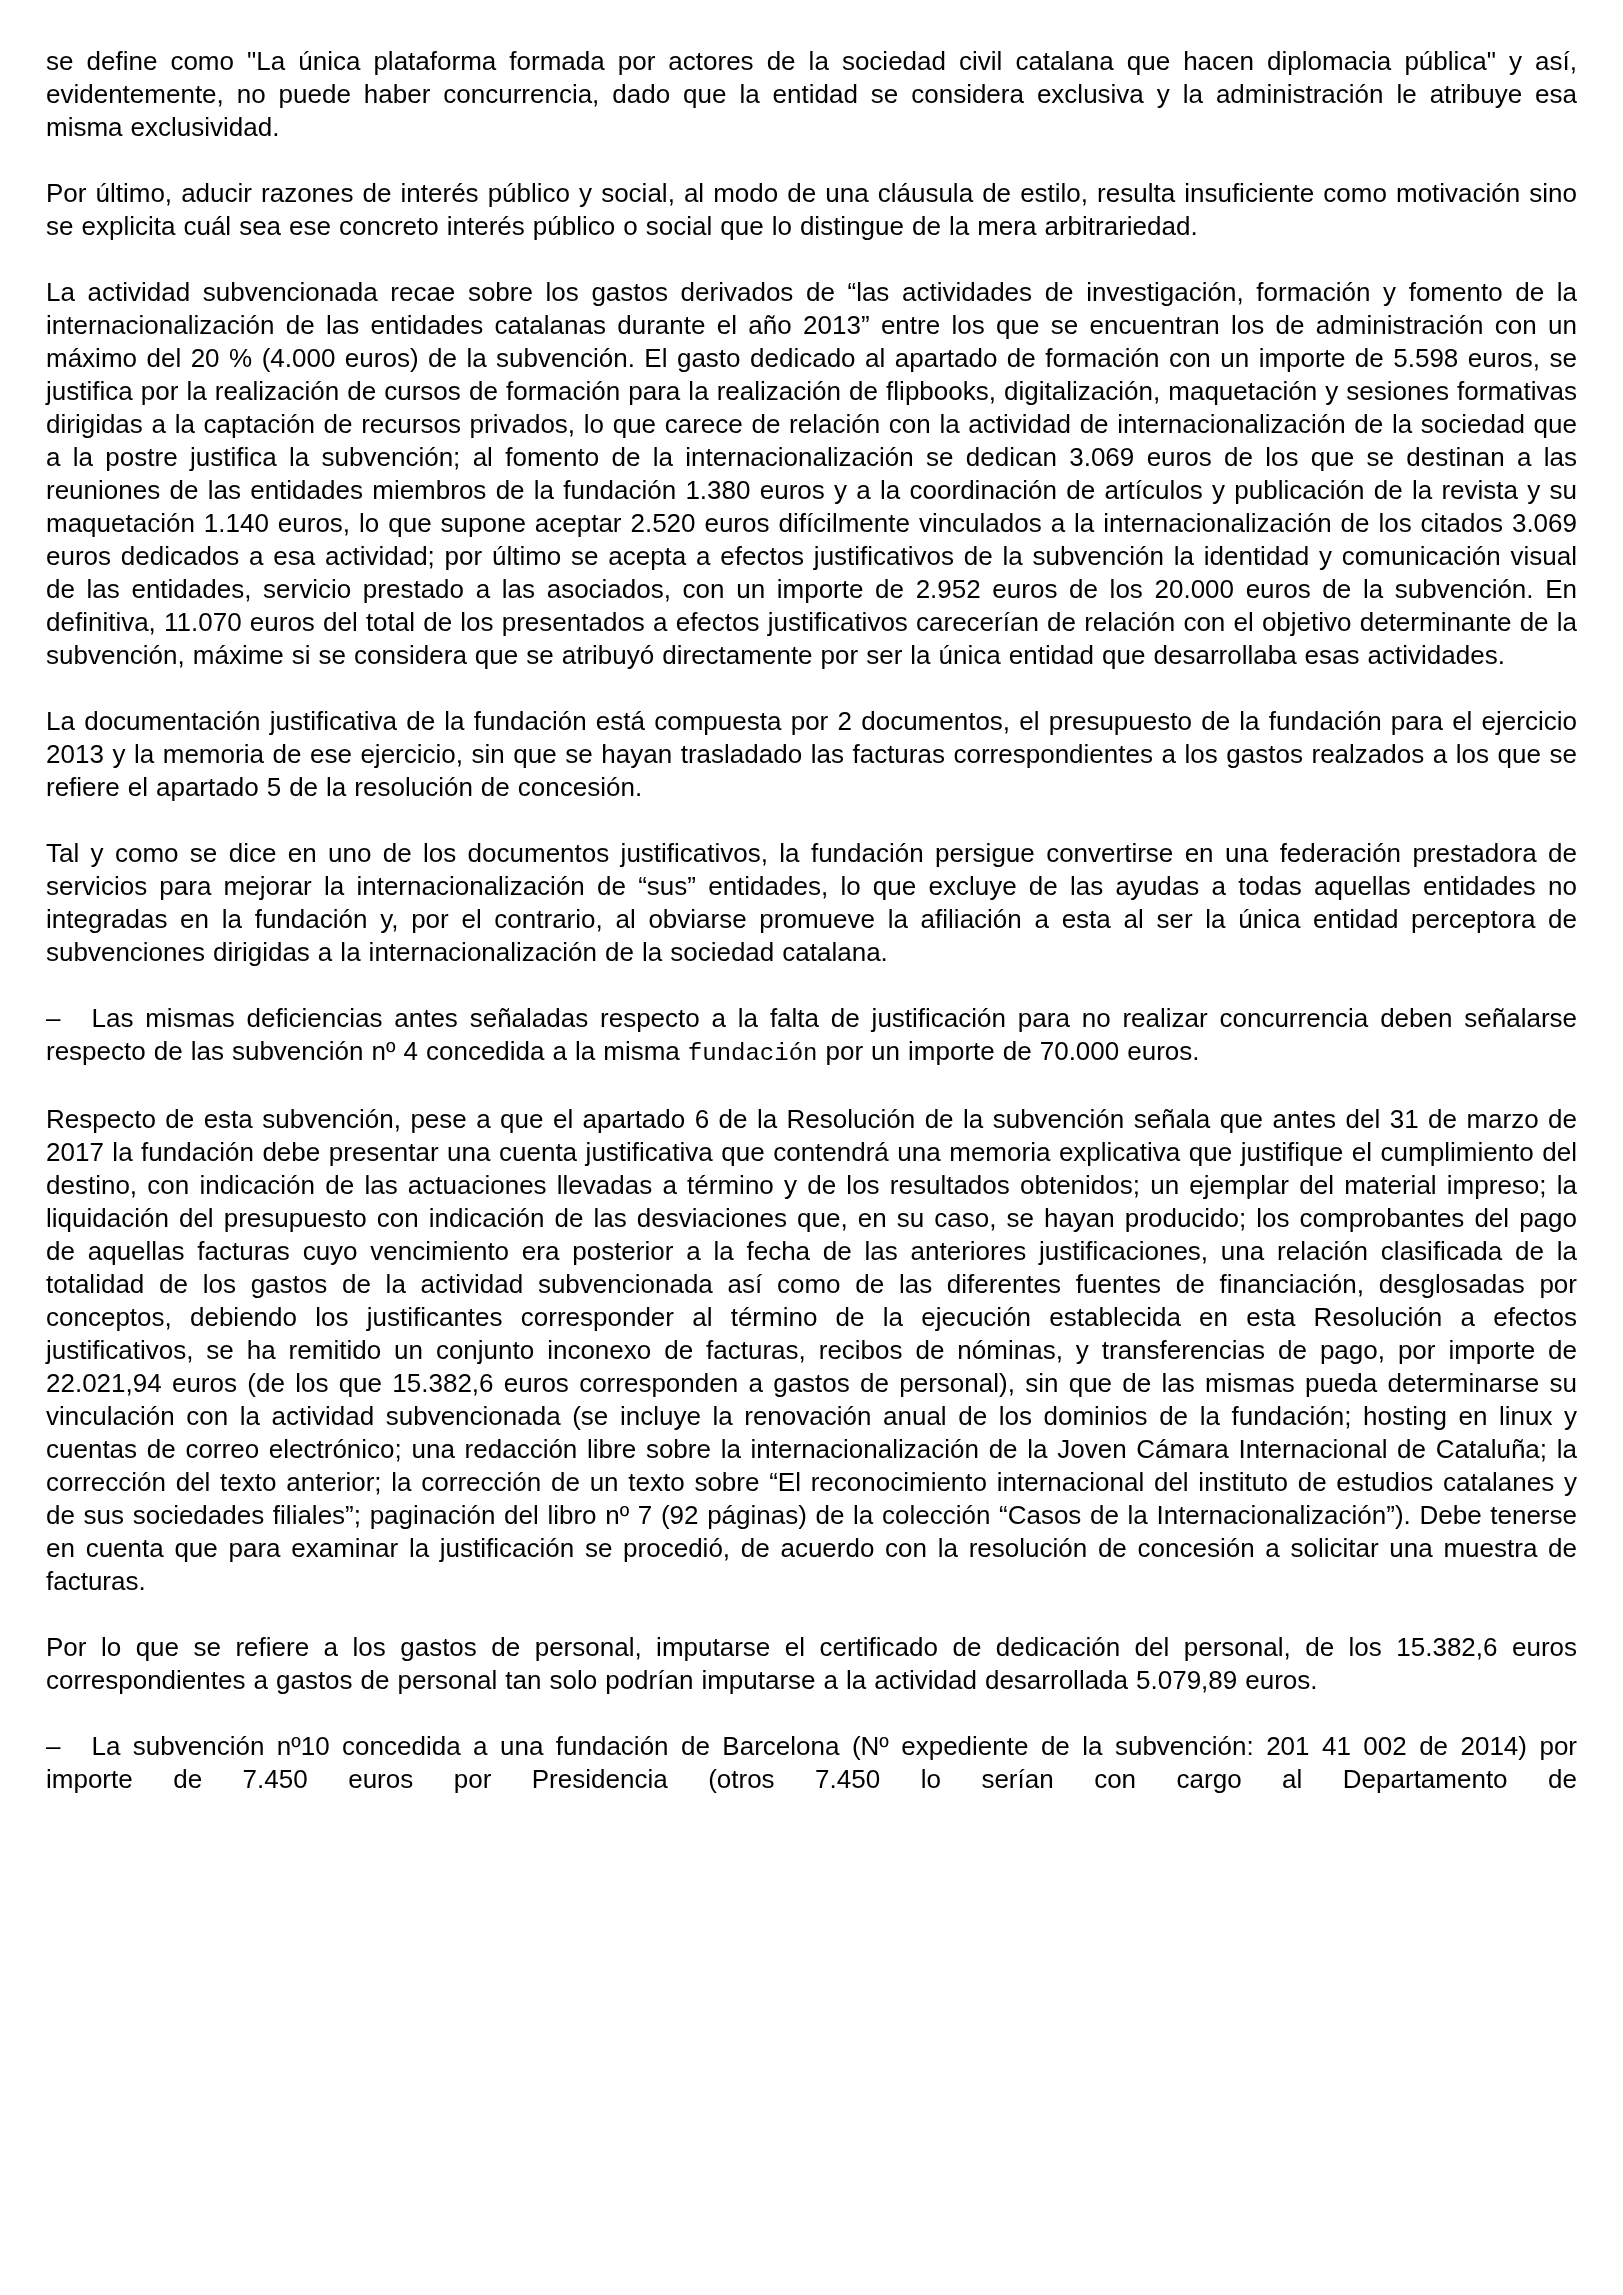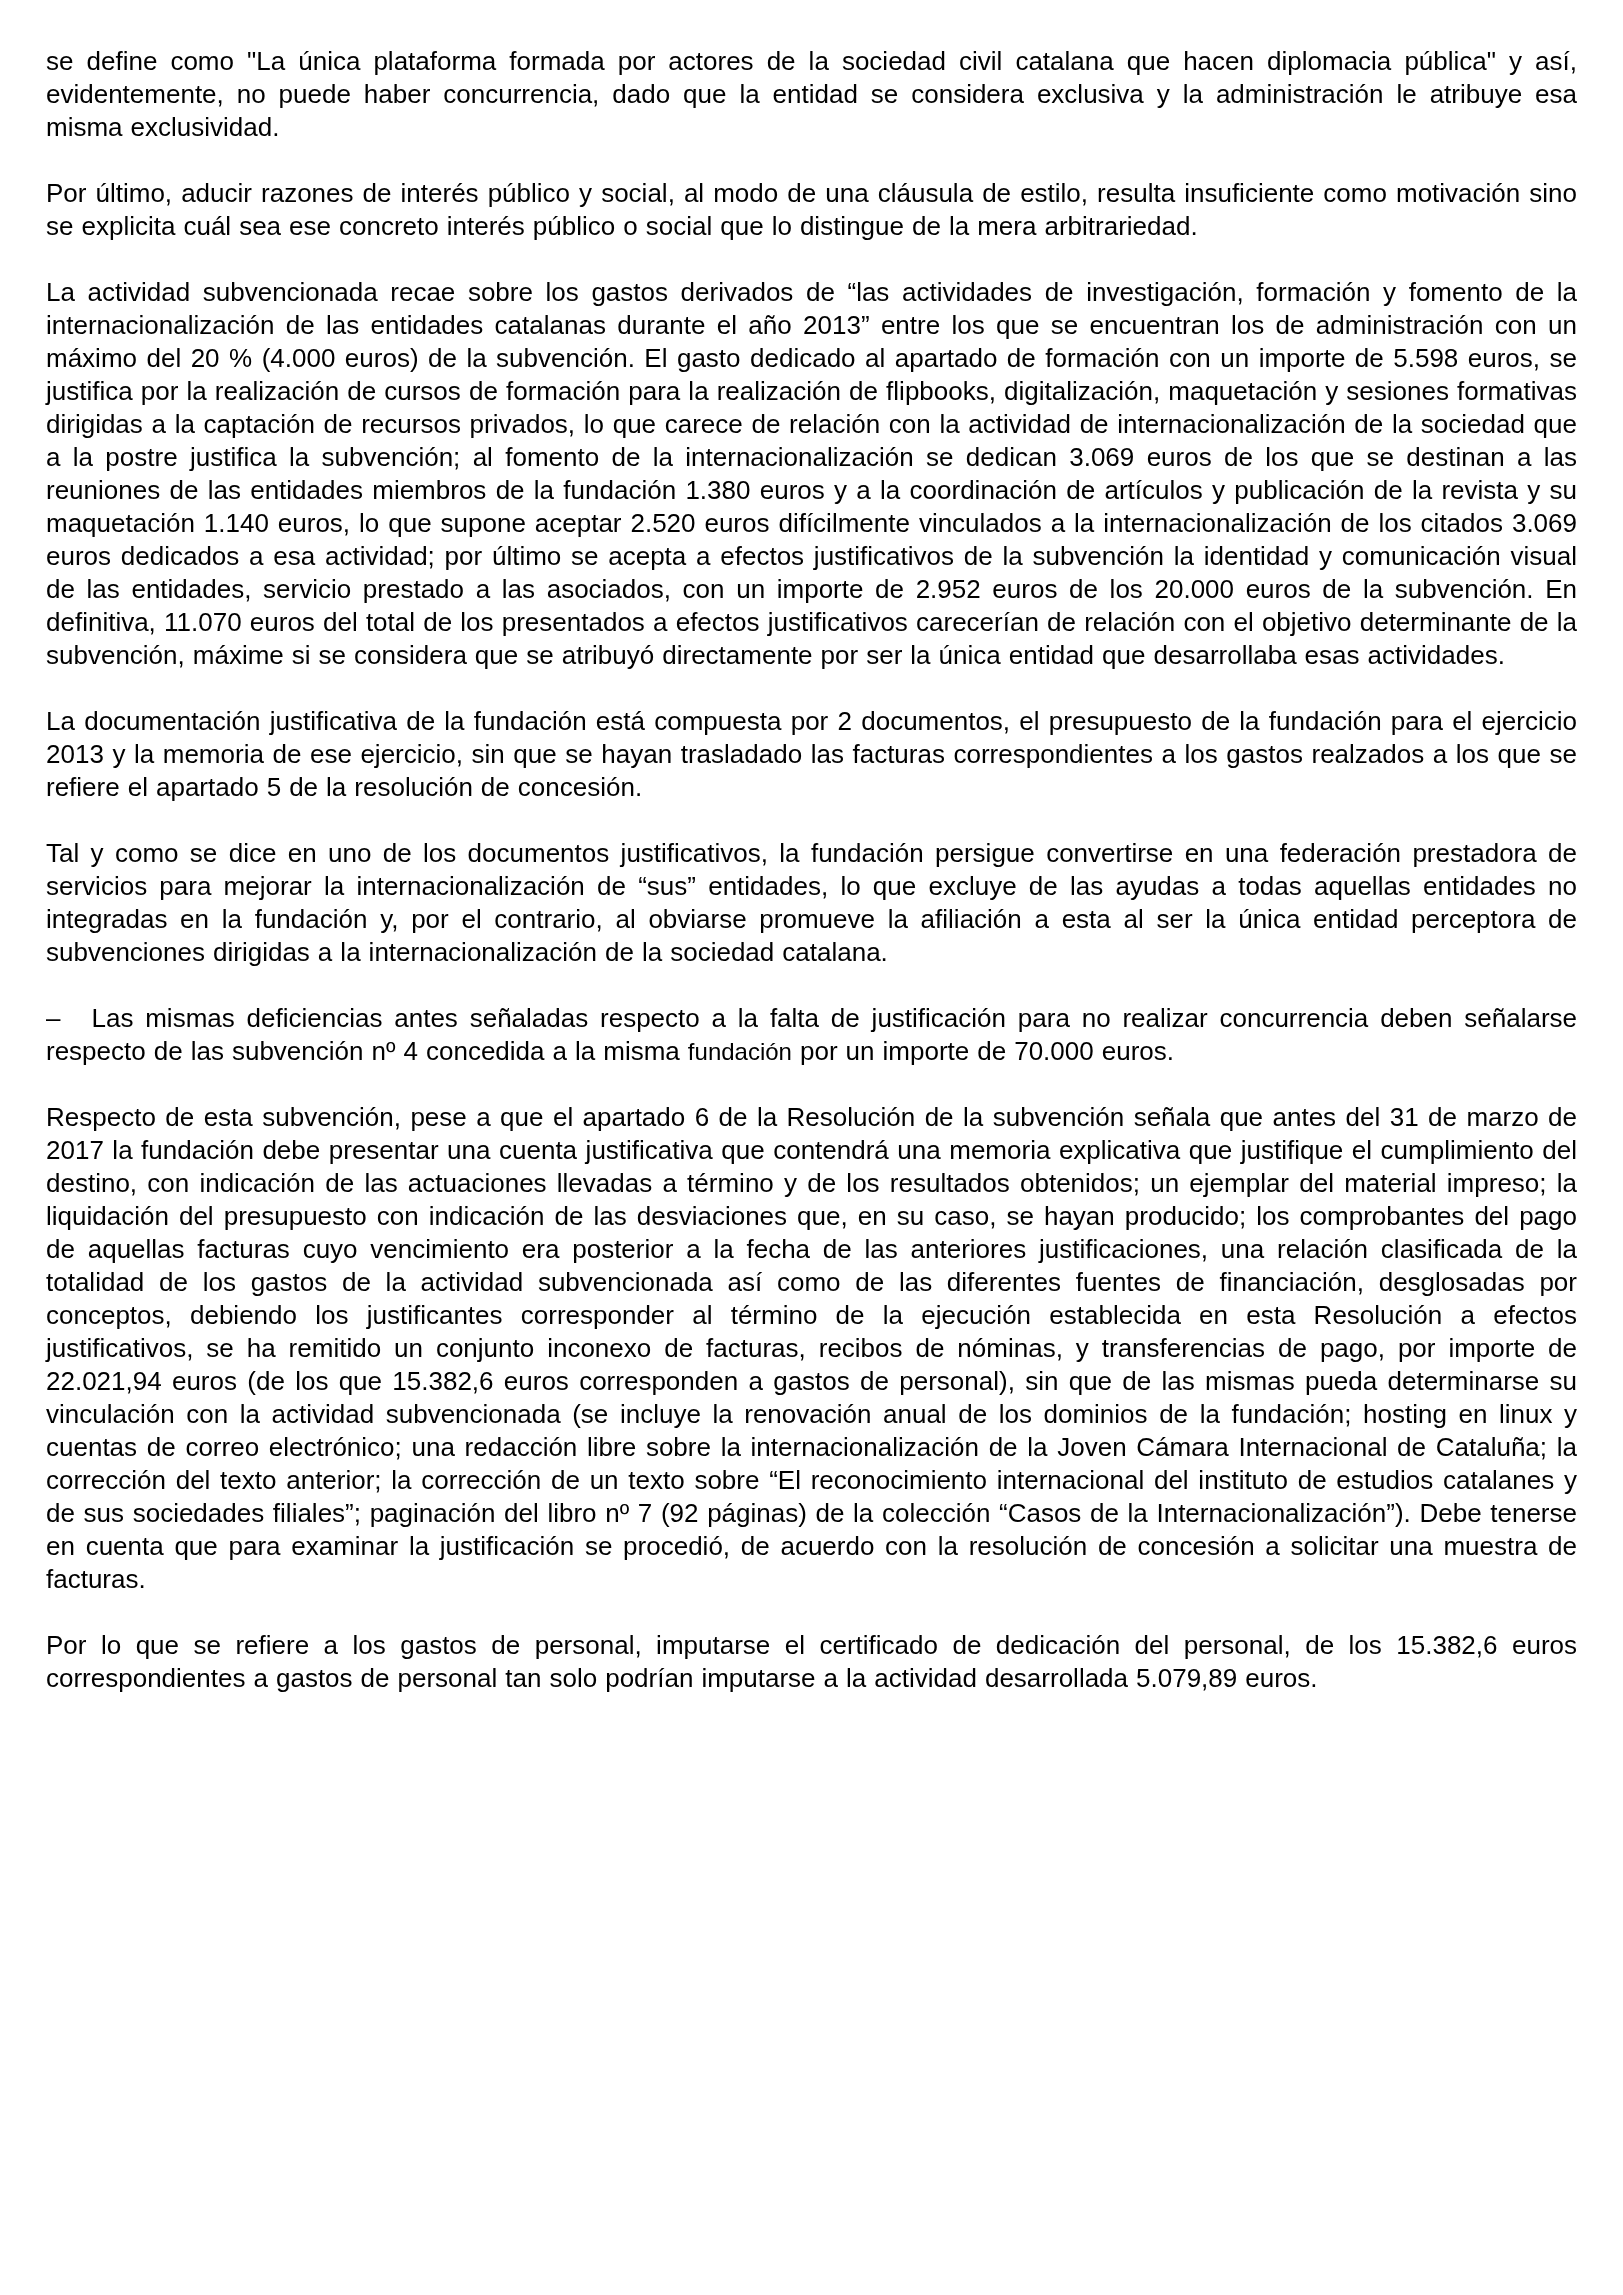--- a/index.html
+++ b/index.html
@@ -25,21 +25,21 @@
     word-spacing: 0.8px;
   }
   .para:last-child {
     margin-bottom: 0;
   }
   .dash-gap {
     display: inline-block;
     width: 31px;
   }
   .special-font {
-    font-family: Liberation Sans, sans-serif;
+    font-family: Liberation Mono, monospace;
     font-size: 24px;
   }
   .justify-last {
     text-align-last: justify;
   }
 </style>
 </head>
 <body>
 
 <div class="page">
@@ -53,15 +53,16 @@
   <p class="para">La documentación justificativa de la fundación está compuesta por 2 documentos, el presupuesto de la fundación para el ejercicio 2013 y la memoria de ese ejercicio, sin que se hayan trasladado las facturas correspondientes a los gastos realzados a los que se refiere el apartado 5 de la resolución de concesión.</p>
 
   <p class="para">Tal y como se dice en uno de los documentos justificativos, la fundación persigue convertirse en una federación prestadora de servicios para mejorar la internacionalización de “sus” entidades, lo que excluye de las ayudas a todas aquellas entidades no integradas en la fundación y, por el contrario, al obviarse promueve la afiliación a esta al ser la única entidad perceptora de subvenciones dirigidas a la internacionalización de la sociedad catalana.</p>
 
   <p class="para"><span class="dash">–</span><span class="dash-gap"></span><span>Las mismas deficiencias antes señaladas respecto a la falta de justificación para no realizar concurrencia deben señalarse respecto de las subvención nº 4 concedida a la misma </span><span class="special-font">fundación</span><span> por un importe de 70.000 euros.</span></p>
 
   <p class="para">Respecto de esta subvención, pese a que el apartado 6 de la Resolución de la subvención señala que antes del 31 de marzo de 2017 la fundación debe presentar una cuenta justificativa que contendrá una memoria explicativa que justifique el cumplimiento del destino, con indicación de las actuaciones llevadas a término y de los resultados obtenidos; un ejemplar del material impreso; la liquidación del presupuesto con indicación de las desviaciones que, en su caso, se hayan producido; los comprobantes del pago de aquellas facturas cuyo vencimiento era posterior a la fecha de las anteriores justificaciones, una relación clasificada de la totalidad de los gastos de la actividad subvencionada así como de las diferentes fuentes de financiación, desglosadas por conceptos, debiendo los justificantes corresponder al término de la ejecución establecida en esta Resolución a efectos justificativos, se ha remitido un conjunto inconexo de facturas, recibos de nóminas, y transferencias de pago, por importe de 22.021,94 euros (de los que 15.382,6 euros corresponden a gastos de personal), sin que de las mismas pueda determinarse su vinculación con la actividad subvencionada (se incluye la renovación anual de los dominios de la fundación; hosting en linux y cuentas de correo electrónico; una redacción libre sobre la internacionalización de la Joven Cámara Internacional de Cataluña; la corrección del texto anterior; la corrección de un texto sobre “El reconocimiento internacional del instituto de estudios catalanes y de sus sociedades filiales”; paginación del libro nº 7 (92 páginas) de la colección “Casos de la Internacionalización”). Debe tenerse en cuenta que para examinar la justificación se procedió, de acuerdo con la resolución de concesión a solicitar una muestra de facturas.</p>
 
   <p class="para">Por lo que se refiere a los gastos de personal, imputarse el certificado de dedicación del personal, de los 15.382,6 euros correspondientes a gastos de personal tan solo podrían imputarse a la actividad desarrollada 5.079,89 euros.</p>
 
+  <p class="para justify-last"><span class="dash">–</span><span class="dash-gap"></span><span>La subvención nº10 concedida a una fundación de Barcelona (Nº expediente de la subvención: 201 41 002 de 2014) por importe de 7.450 euros por Presidencia (otros 7.450 lo serían con cargo al Departamento de</span></p>
 
 </div>
 
 
 </body></html>

